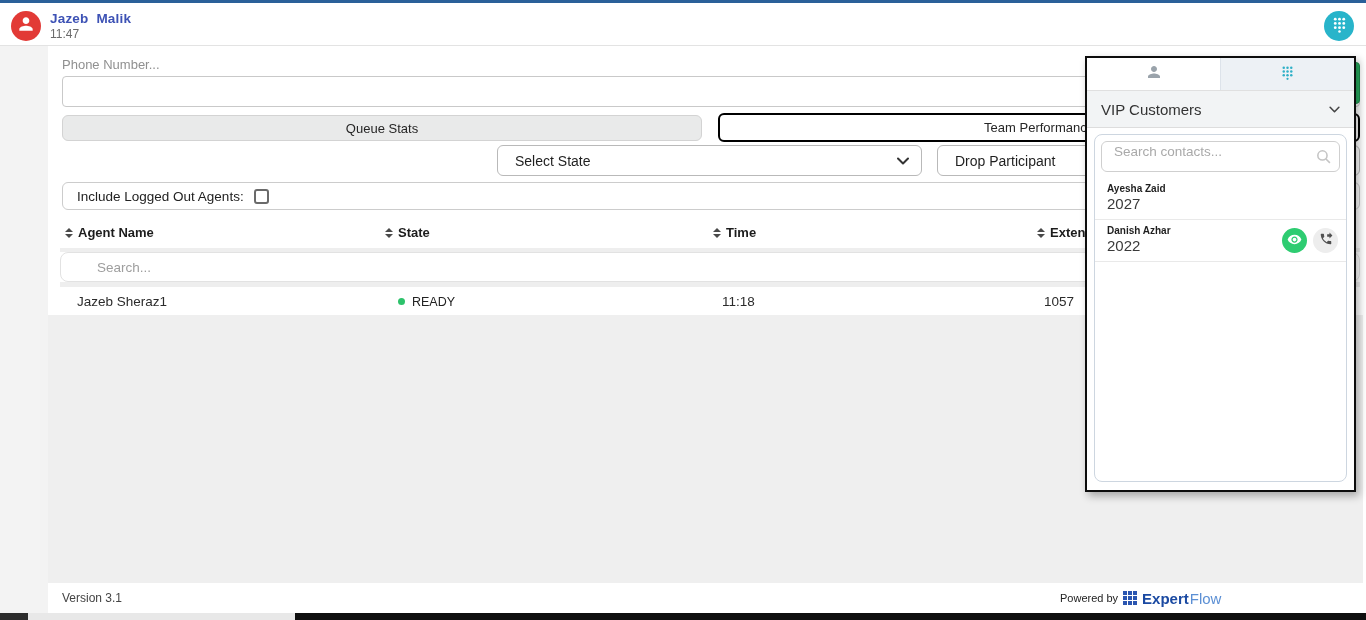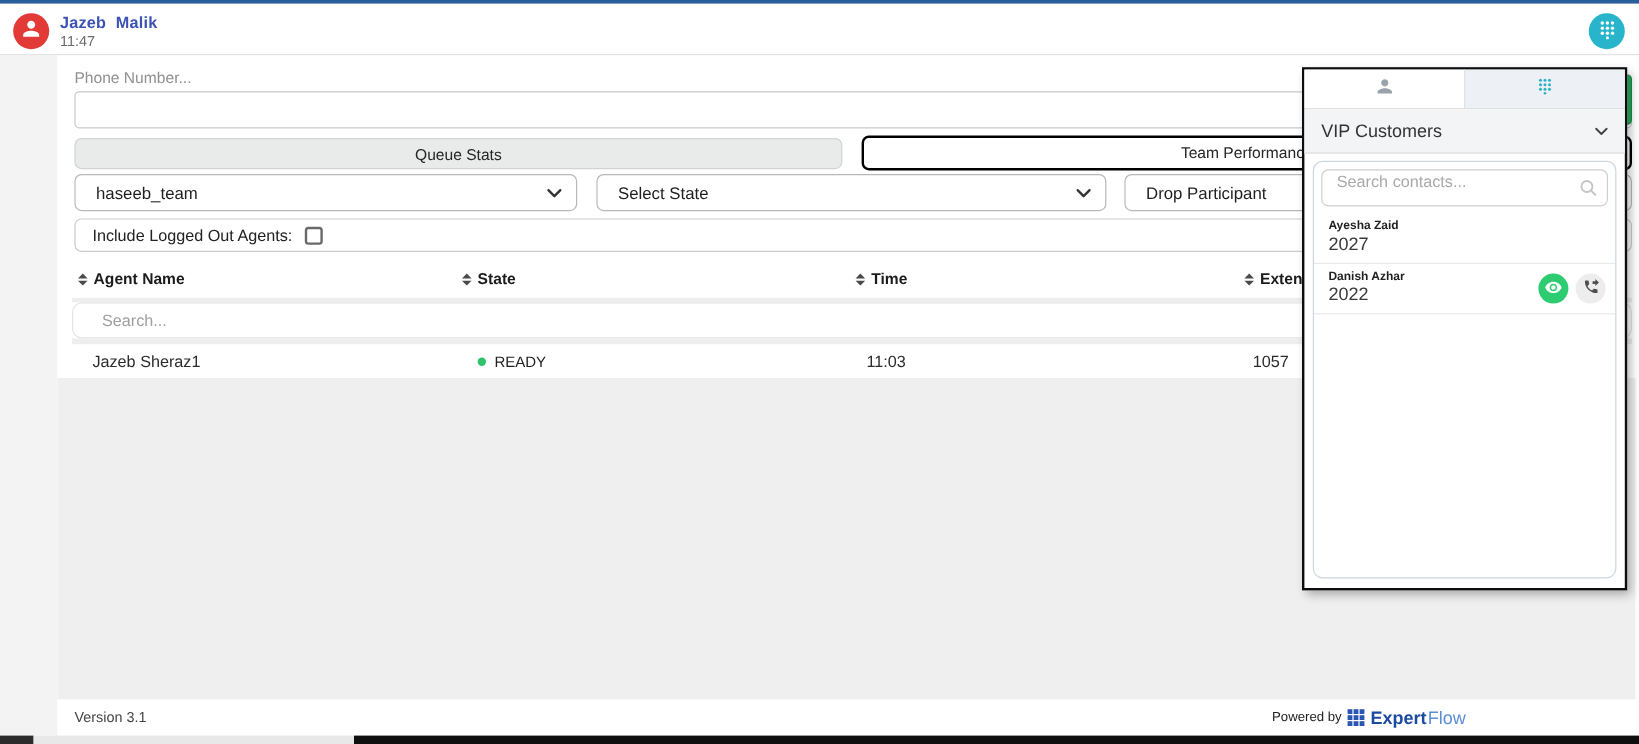--- a/index.html
+++ b/index.html
@@ -59,21 +59,21 @@
   .table { position:absolute; left:12px; top:171px; width:1300px; }
   .thead { position:relative; height:31px; background:#fff; }
   .th { position:absolute; top:0; height:31px; display:flex; align-items:center; gap:5px; }
   .th .lbl { font-size:13px; font-weight:bold; color:#1c1c1c; }
   .sort { display:inline-flex; flex-direction:column; gap:2px; }
   .sort i { display:block; width:0; height:0; border-left:4px solid transparent; border-right:4px solid transparent; }
   .sort .up   { border-bottom:4px solid #4a4a4a; }
   .sort .down { border-top:4px solid #4a4a4a; }
   .row-gap { height:4px; background:#eeeeee; }
   .tsearch { display:block; width:100%; height:30px; border:1px solid #e2e2e2; border-radius:8px;
-             padding:0 24px; font-size:13.5px; color:#333; background:#fff; outline:none; }
+             padding:0 36px; font-size:13.5px; color:#333; background:#fff; outline:none; }
   .tsearch::placeholder { color:#9e9e9e; }
   .phone-input::placeholder, .csearch::placeholder { color:#a9a9a9; }
   .trow { position:relative; height:29px; background:#fff; border-bottom:1px solid #e8e8e8; }
   .td { position:absolute; top:0; height:29px; display:flex; align-items:center;
         font-size:13.5px; color:#2b2b2b; gap:7px; }
   .dot { width:7px; height:7px; border-radius:50%; }
 
   .empty-area { position:absolute; left:0; top:269px; width:1315px; height:268px; background:#efefef; }
 
   
@@ -160,29 +160,20 @@
     <input class="phone-input" type="text" value="" style="">
     <button class="dial-hidden-btn"></button>
 
     <div class="tab-btn queue-stats">
       <span>Queue Stats</span>
     </div>
     <div class="tab-btn team-perf">
       <span>Team Performance</span>
     </div>
 
-    <div class="select-box team-select">
-      <span>haseeb_team</span>
-      <span class="spacer"></span>
-      <span>
-        <svg class="chev" width="12" height="8" viewBox="0 0 12 8" fill="none">
-          <path d="M1 1.5 L6 6.5 L11 1.5" stroke="#333" stroke-width="2" stroke-linecap="round" stroke-linejoin="round"></path>
-        </svg>
-      </span>
-    </div>
 
     <div class="select-box state-select">
       <span>Select State</span>
       <span class="spacer"></span>
       <span>
         <svg class="chev" width="12" height="8" viewBox="0 0 12 8" fill="none">
           <path d="M1 1.5 L6 6.5 L11 1.5" stroke="#333" stroke-width="2" stroke-linecap="round" stroke-linejoin="round"></path>
         </svg>
       </span>
     </div>
@@ -229,21 +220,21 @@
       </div>
       <div class="row-gap"></div>
       <input class="tsearch" type="text" placeholder="Search..." style="">
       <div class="row-gap" style="height:5px;"></div>
       <div class="trow">
         <div class="td" style="left:17px;">Jazeb Sheraz1</div>
         <div class="td" style="left:338px;">
           <span class="dot" style="background-color: rgb(45, 194, 107);"></span>
           <span style="font-size:12.5px; color:#222;">READY</span>
         </div>
-        <div class="td" style="left:662px;">11:03</div>
+        <div class="td" style="left:662px;">11:18</div>
         <div class="td" style="left:984px;">1057</div>
       </div>
     </div>
 
     <div class="empty-area"></div>
 
     <div class="footer">
       <div class="version">Version 3.1</div>
       <div class="powered">
         <span class="pby">Powered by</span>

